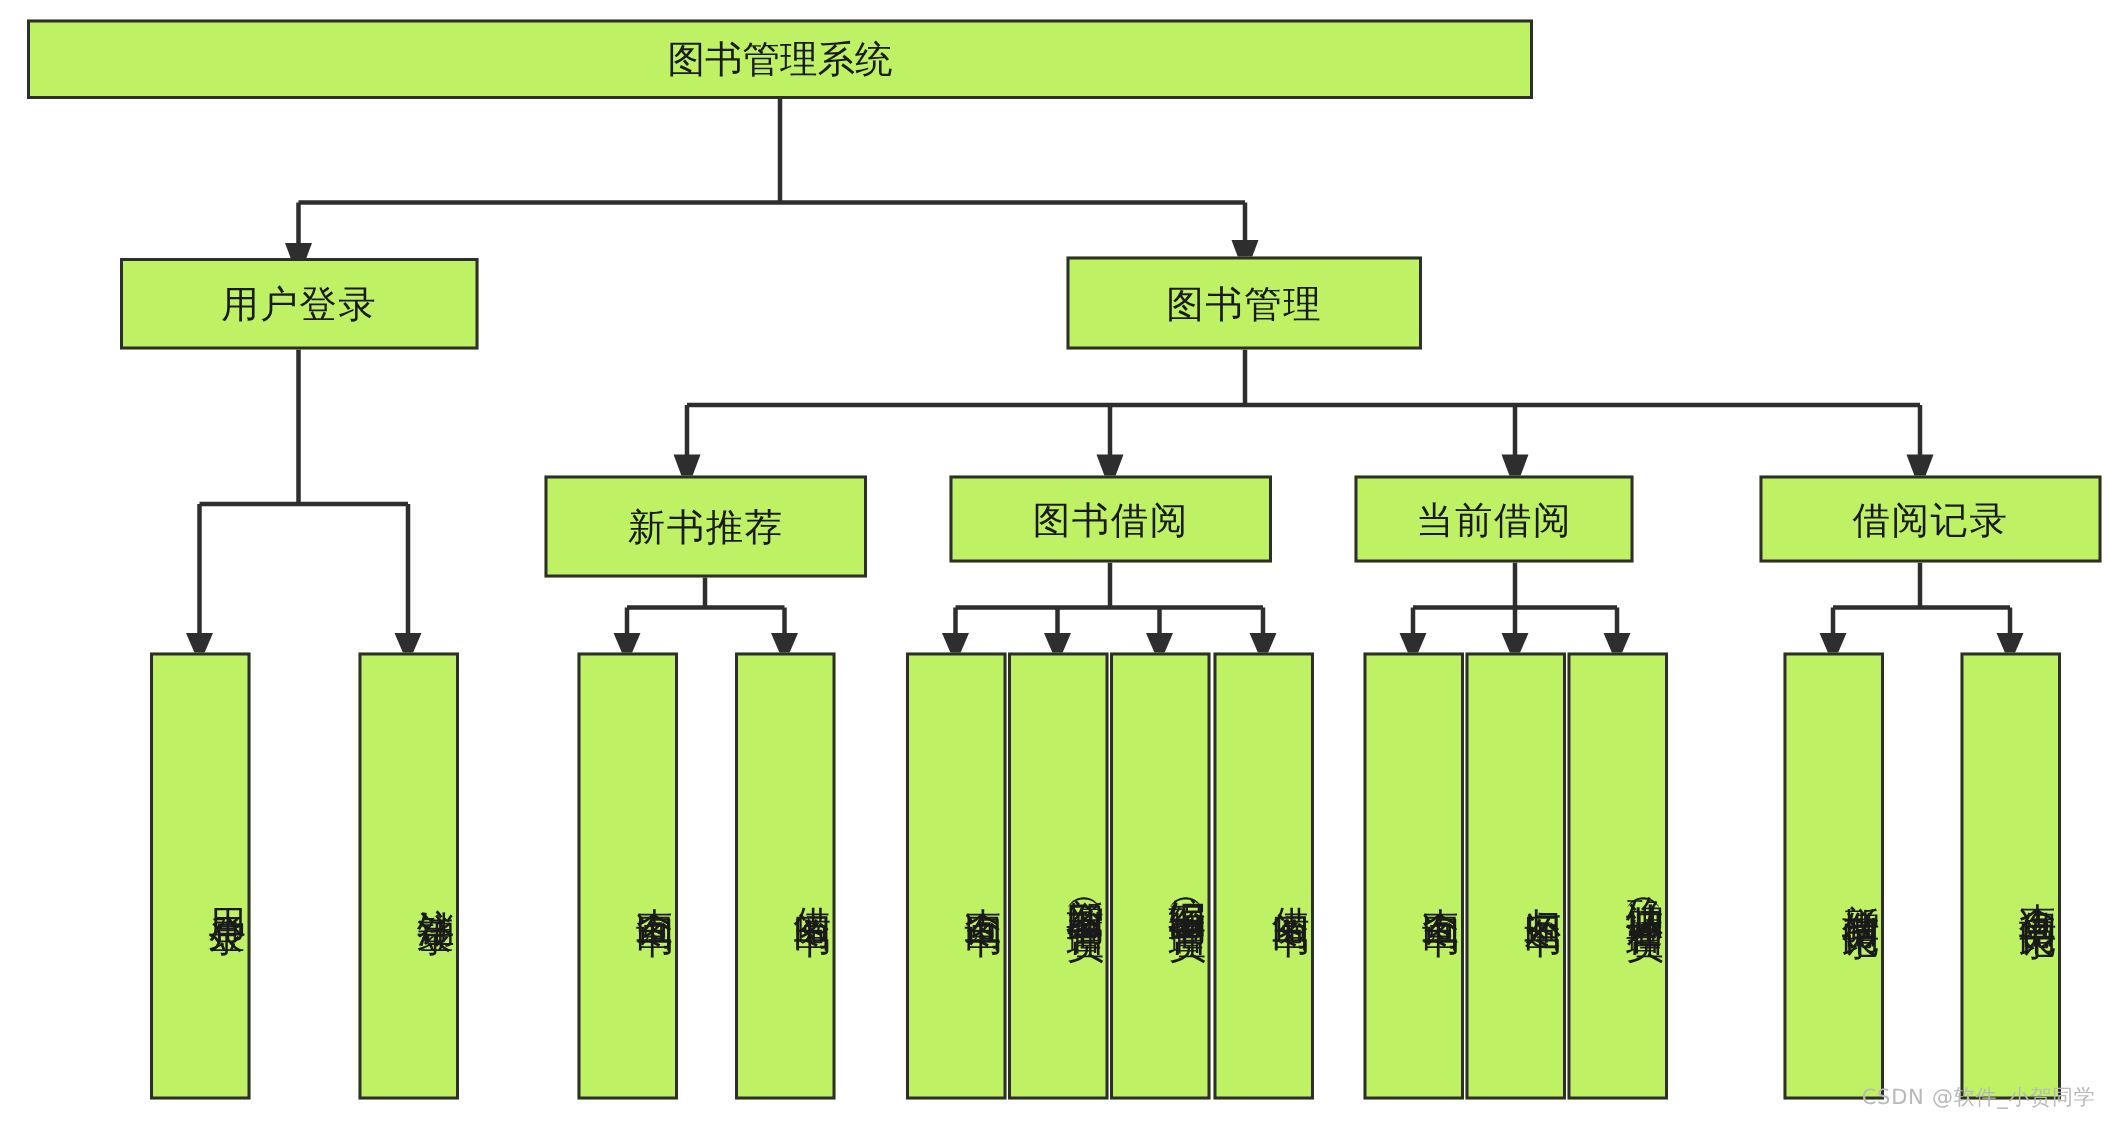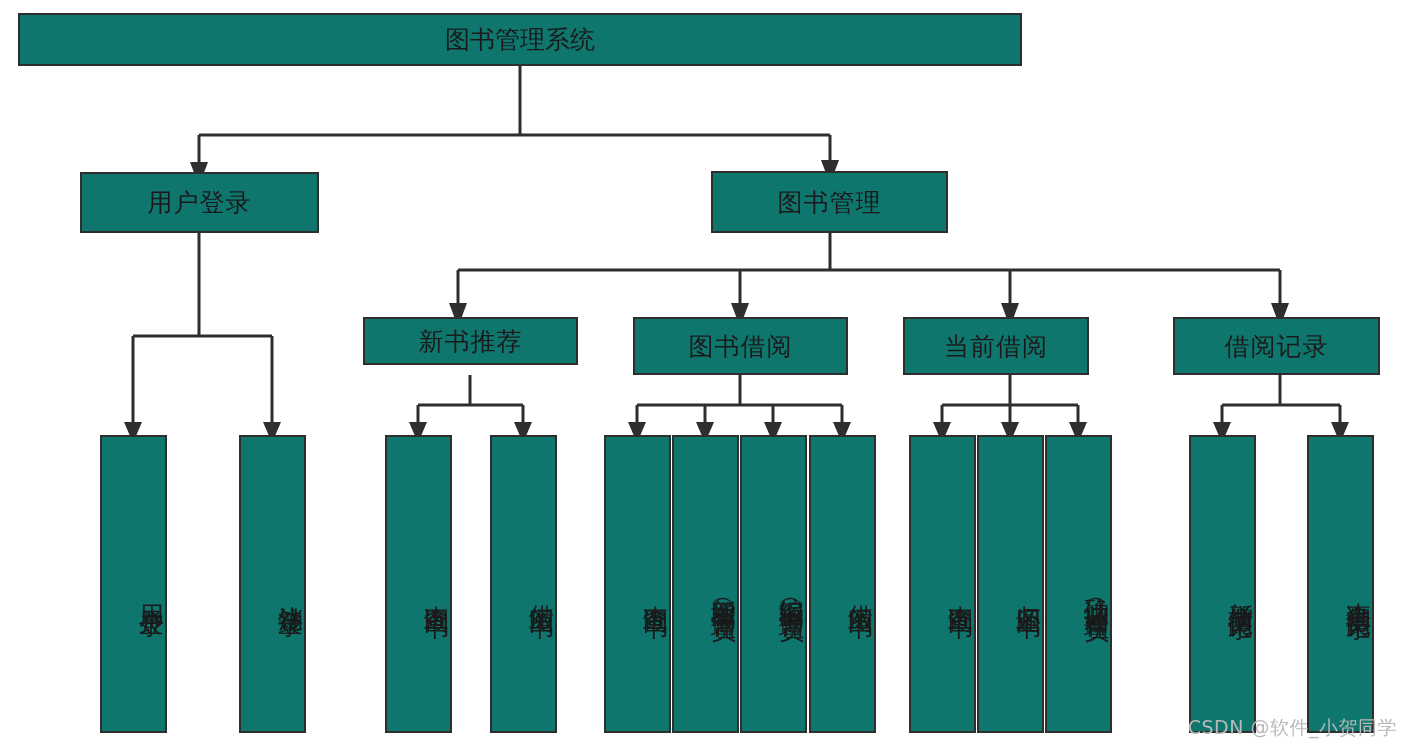--- a/index.html
+++ b/index.html
@@ -8,21 +8,21 @@
     background:#ffffff;
     font-family:"DejaVu Sans","Liberation Sans",sans-serif;
     overflow:hidden;
   }
   #canvas{position:relative;width:1405px;height:747px;}
   svg#wires{position:absolute;left:0;top:0;width:1405px;height:747px;}
 
   .node{
     position:absolute;
     box-sizing:border-box;
-    background:#0f766e;
+    background:#bef264;
     border:2.5px solid #2e2e2e;
     display:flex;
     align-items:center;
     justify-content:center;
     color:#1a1a1a;
     z-index:2;
   }
   .node.h{ font-size:25px; letter-spacing:1px; }
   .node.root{ font-size:25px; }
   .node.v{
@@ -39,21 +39,21 @@
     writing-mode:vertical-rl;
     text-orientation:upright;
     white-space:normal;
     display:block;
     letter-spacing:3px;
   }
   .watermark{
     position:absolute;
     right:8px;
     bottom:6px;
-    font-size:19px;
+    font-size:14px;
     color:#b9b9b9;
     letter-spacing:0.5px;
     z-index:5;
     white-space:nowrap;
     font-family:"DejaVu Sans","Liberation Sans",sans-serif;
   }
 </style>
 </head>
 <body>
 
@@ -134,30 +134,30 @@
     <span>图书管理系统</span>
   </div>
 
   <div class="node h" style="left:80px;top:172px;width:239px;height:61px;">
     <span>用户登录</span>
   </div>
   <div class="node h" style="left:711px;top:171px;width:237px;height:62px;text-align:right;">
     <span>图书管理</span>
   </div>
 
-  <div class="node h" style="left:363px;top:317px;width:215px;height:48px;">
+  <div class="node h" style="left:363px;top:317px;width:215px;height:68px;">
     <span>新书推荐</span>
   </div>
   <div class="node h" style="left:633px;top:317px;width:215px;height:58px;">
     <span>图书借阅</span>
   </div>
   <div class="node h" style="left:903px;top:317px;width:186px;height:58px;">
     <span>当前借阅</span>
   </div>
-  <div class="node h" style="left:1173px;top:317px;width:207px;height:58px;">
+  <div class="node h" style="left:1173px;top:317px;width:228px;height:58px;">
     <span>借阅记录</span>
   </div>
 
   <div class="node v" style="left:100px;top:435px;width:67px;height:298px;">
     <span class="vtext">用户登录</span>
   </div>
   <div class="node v" style="left:239px;top:435px;width:67px;height:298px;">
     <span class="vtext">注销登录</span>
   </div>
 

